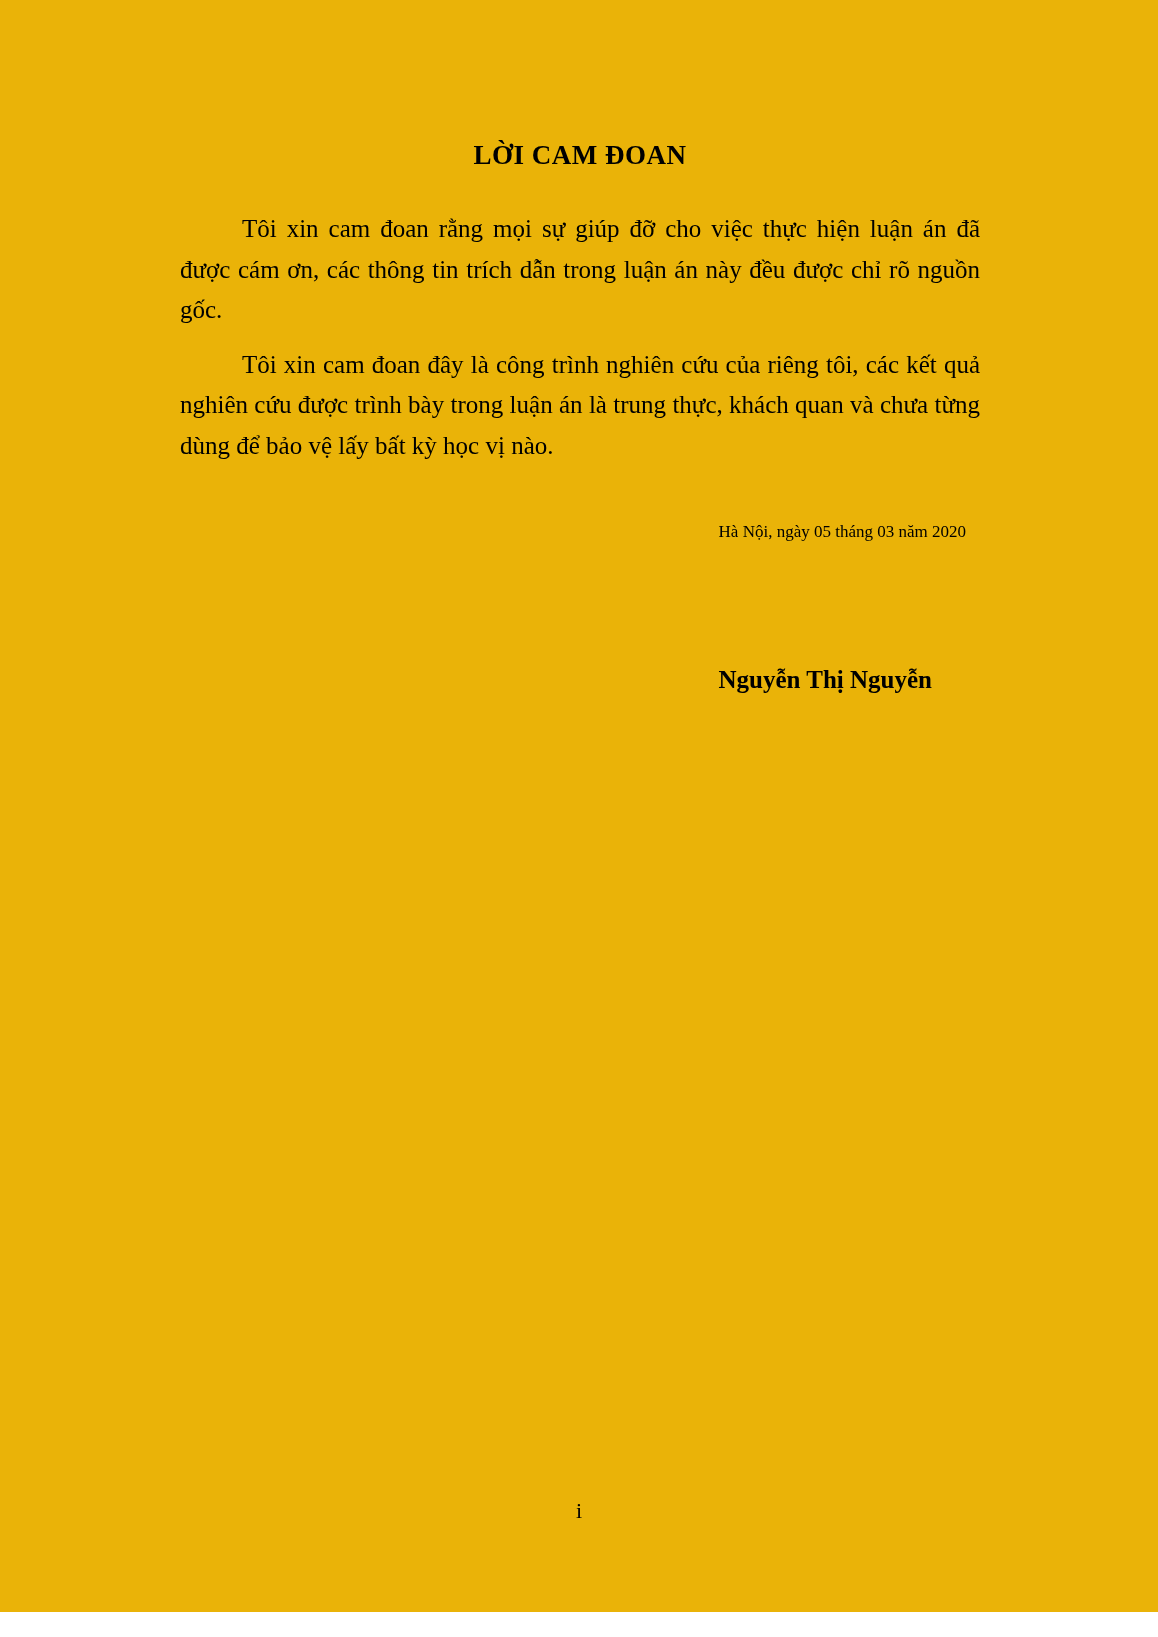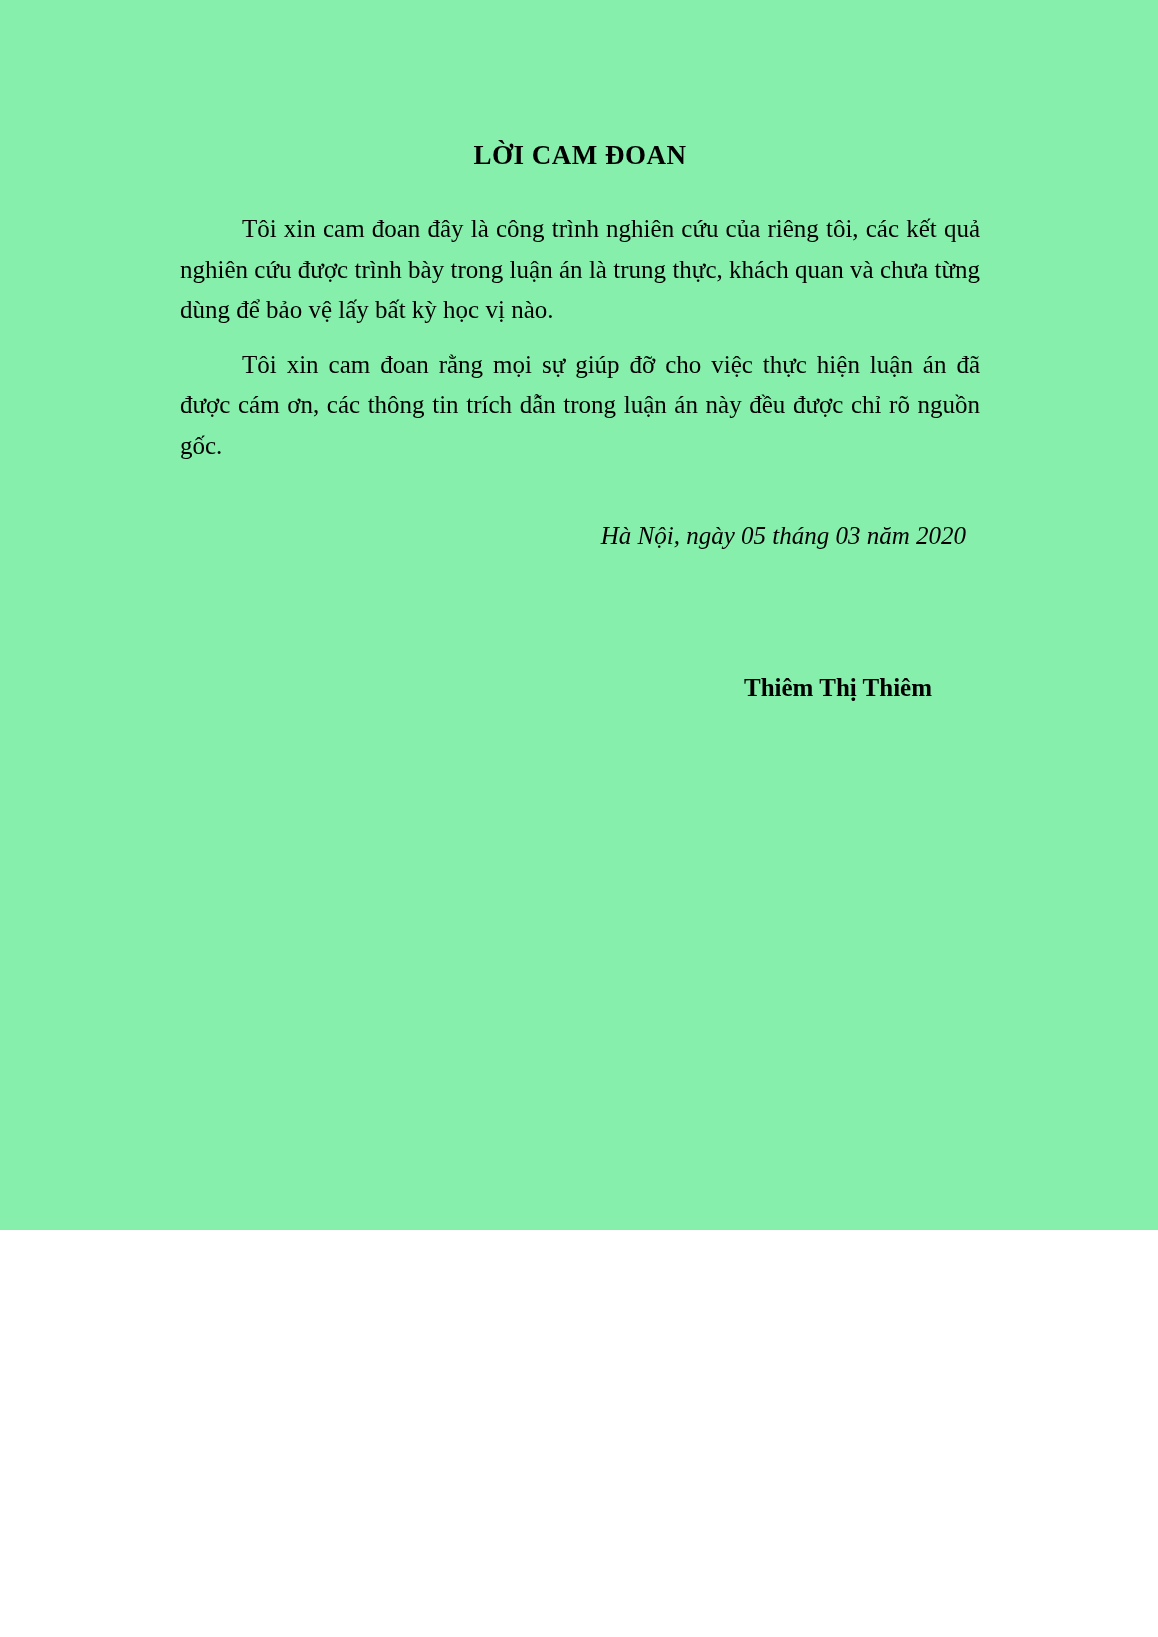--- a/index.html
+++ b/index.html
@@ -3,23 +3,23 @@
 <meta charset="utf-8">
 <style>
   html, body {
     margin: 0;
     padding: 0;
     background: #ffffff;
   }
   .page {
     position: relative;
     width: 1158px;
-    height: 1230px;
+    height: 1612px;
     margin: 0 auto;
-    background: #86efac;
+    background: #eab308;
     font-family: "Liberation Serif", "DejaVu Serif", serif;
     color: #000000;
     box-sizing: border-box;
   }
   .content {
     position: absolute;
     left: 180px;
     top: 140px;
     width: 800px;
   }
@@ -36,22 +36,21 @@
     text-align: justify;
     text-justify: inter-word;
     text-indent: 62px;
     margin: 0 0 14px 0;
   }
   .signature-block {
     margin-top: 56px;
     text-align: right;
   }
   .sig-date {
-    font-size: 25px;
-    font-style: italic;
+    font-size: 17px;
     margin: 0 0 6px 0;
     padding-right: 14px;
   }
   .sig-role {
     font-size: 25px;
     font-weight: bold;
     margin: 0;
     padding-right: 62px;
   }
   .sig-name {
@@ -71,26 +70,26 @@
 </style>
 </head>
 <body>
 
 <div class="page">
 
   <div class="content">
 
     <h1 class="doc-title">LỜI CAM ĐOAN</h1>
 
+    <p class="para">Tôi xin cam đoan rằng mọi sự giúp đỡ cho việc thực hiện luận án đã được cám ơn, các thông tin trích dẫn trong luận án này đều được chỉ rõ nguồn gốc.</p>
+
     <p class="para">Tôi xin cam đoan đây là công trình nghiên cứu của riêng tôi, các kết quả nghiên cứu được trình bày trong luận án là trung thực, khách quan và chưa từng dùng để bảo vệ lấy bất kỳ học vị nào.</p>
-
-    <p class="para">Tôi xin cam đoan rằng mọi sự giúp đỡ cho việc thực hiện luận án đã được cám ơn, các thông tin trích dẫn trong luận án này đều được chỉ rõ nguồn gốc.</p>
 
     <div class="signature-block">
       <p class="sig-date">Hà Nội, ngày 05 tháng 03 năm 2020</p>
-      <p class="sig-name">Thiêm Thị Thiêm</p>
+      <p class="sig-name">Nguyễn Thị Nguyễn</p>
     </div>
 
   </div>
 
   <div class="page-number">i</div>
 
 </div>
 
 </body></html>

